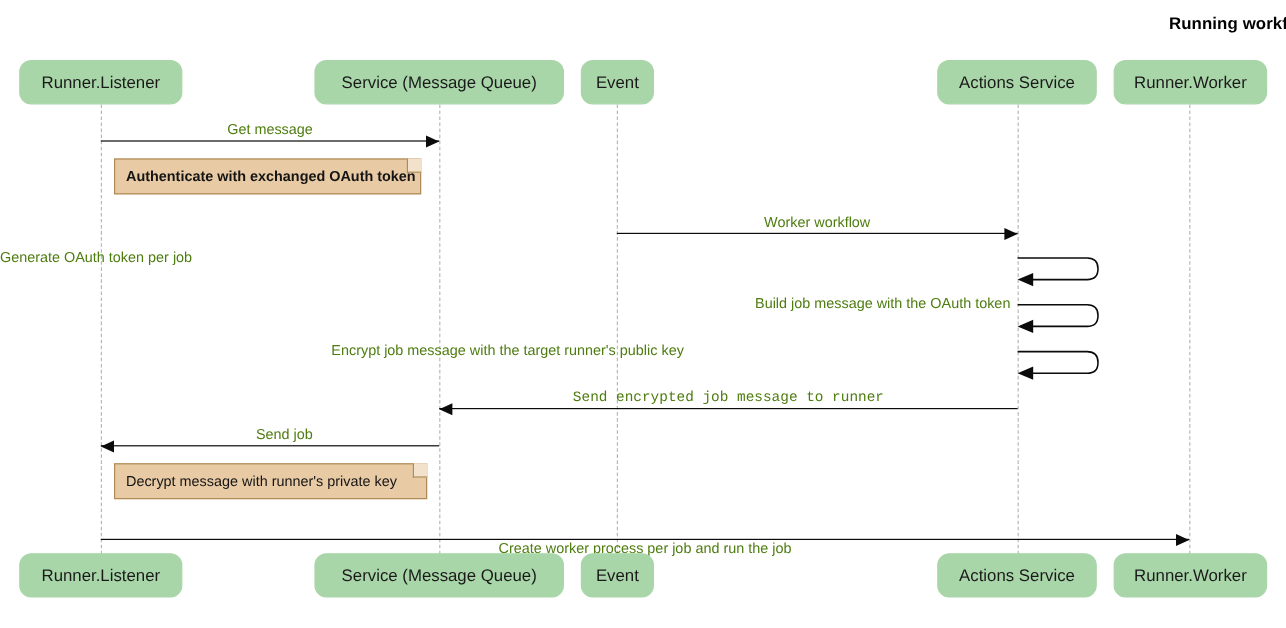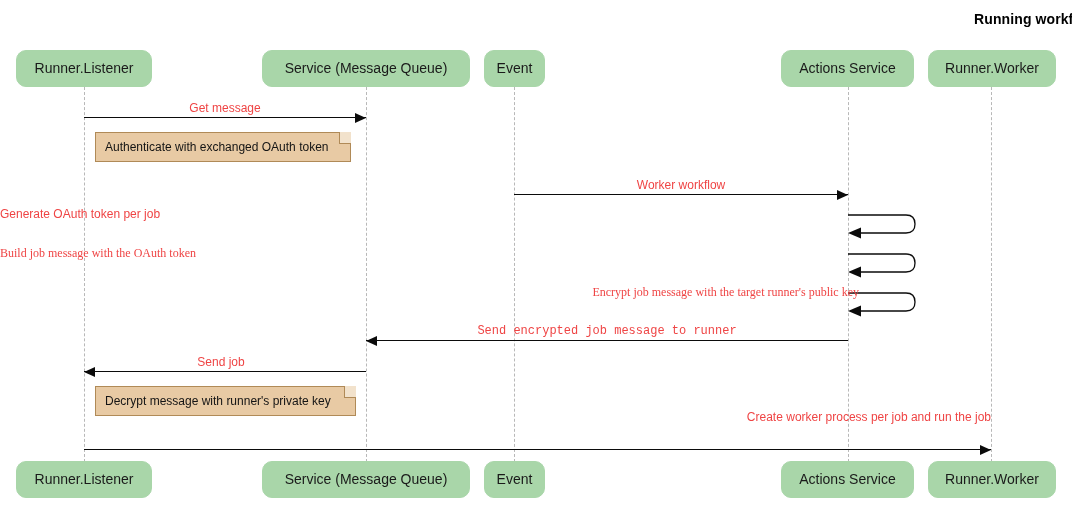--- a/index.html
+++ b/index.html
@@ -66,21 +66,21 @@
     border-left: 11px solid #0b0b0b;
   }
   .arrowhead.left {
     border-top: 5px solid transparent;
     border-bottom: 5px solid transparent;
     border-right: 11px solid #0b0b0b;
   }
   .msg-label {
     position: absolute;
     font-size: 12px;
-    color: #ef4444;
+    color: #4d7c0f;
     white-space: nowrap;
     text-align: center;
   }
   .selfloop {
     position: absolute;
   }
   .selfloop svg {
     display: block;
     overflow: visible;
   }
@@ -126,50 +126,50 @@
       <div class="arrowhead right" style="top: 112.5px; left: 355px;"></div>
       <div class="msg-label" style="left: 84px; width: 282px; top: 101px;">Get message</div>
       <div class="msg-line" style="left: 514px; top: 194px; width: 334px;"></div>
       <div class="arrowhead right" style="top: 189.5px; left: 837px;"></div>
       <div class="msg-label" style="left: 514px; width: 334px; top: 178px;">Worker workflow</div>
       <div class="msg-line" style="left: 366px; top: 340px; width: 482px;"></div>
       <div class="arrowhead left" style="top: 335.5px; left: 366px;"></div>
       <div class="msg-label" style="left: 366px; width: 482px; top: 324px; font-family: Liberation Mono, monospace;">Send encrypted job message to runner</div>
       <div class="msg-line" style="left: 84px; top: 371px; width: 282px;"></div>
       <div class="arrowhead left" style="top: 366.5px; left: 84px;"></div>
-      <div class="msg-label" style="left: 80px; width: 282px; top: 355px;">Send job</div>
+      <div class="msg-label" style="left: 96px; width: 282px; top: 355px;">Send job</div>
       <div class="msg-line" style="left: 84px; top: 449px; width: 907px;"></div>
       <div class="arrowhead right" style="top: 444.5px; left: 980px;"></div>
-      <div class="msg-label" style="left: 84px; width: 907px; top: 410px; text-align: right;">Create worker process per job and run the job</div>
+      <div class="msg-label" style="left: 84px; width: 907px; top: 450px;">Create worker process per job and run the job</div>
     </div>
   <div id="selfloops-layer">
       <div class="selfloop" style="left: 848px; top: 213px;">
         <svg width="71" height="28">
           <path d="M 0 2 L 58 2 Q 67 2 67 11 L 67 11 Q 67 20 58 20 L 12 20" fill="none" stroke="#0b0b0b" stroke-width="1.3"></path>
           <polygon points="0,20 13,14.5 13,25.5" fill="#0b0b0b"></polygon>
         </svg>
       </div>
       <div class="msg-label" style="left: 0px; width: 842px; text-align: left; top: 207px;">Generate OAuth token per job</div>
       <div class="selfloop" style="left: 848px; top: 252px;">
         <svg width="71" height="28">
           <path d="M 0 2 L 58 2 Q 67 2 67 11 L 67 11 Q 67 20 58 20 L 12 20" fill="none" stroke="#0b0b0b" stroke-width="1.3"></path>
           <polygon points="0,20 13,14.5 13,25.5" fill="#0b0b0b"></polygon>
         </svg>
       </div>
-      <div class="msg-label" style="left: 0px; width: 842px; text-align: left; top: 246px; font-family: Liberation Serif, serif;">Build job message with the OAuth token</div>
+      <div class="msg-label" style="left: 0px; width: 842px; text-align: right; top: 246px;">Build job message with the OAuth token</div>
       <div class="selfloop" style="left: 848px; top: 291px;">
         <svg width="71" height="28">
           <path d="M 0 2 L 58 2 Q 67 2 67 11 L 67 11 Q 67 20 58 20 L 12 20" fill="none" stroke="#0b0b0b" stroke-width="1.3"></path>
           <polygon points="0,20 13,14.5 13,25.5" fill="#0b0b0b"></polygon>
         </svg>
       </div>
-      <div class="msg-label" style="left: 17px; width: 842px; text-align: right; top: 285px; font-family: Liberation Serif, serif;">Encrypt job message with the target runner's public key</div>
+      <div class="msg-label" style="left: 2px; width: 842px; top: 285px;">Encrypt job message with the target runner's public key</div>
     </div>
   <div id="notes-layer">
-      <div class="note" style="left: 95px; top: 132px; width: 256px;"><span>Authenticate with exchanged OAuth token</span><span class="fold"></span></div>
+      <div class="note" style="left: 95px; top: 132px; width: 256px; font-weight: bold;"><span>Authenticate with exchanged OAuth token</span><span class="fold"></span></div>
       <div class="note" style="left: 95px; top: 386px; width: 261px;"><span>Decrypt message with runner's private key</span><span class="fold"></span></div>
     </div>
   <div id="participants-top">
       <div class="participant" style="left: 16px; top: 50px; width: 136px;">Runner.Listener</div>
       <div class="participant" style="left: 262px; top: 50px; width: 208px;">Service (Message Queue)</div>
       <div class="participant" style="left: 484px; top: 50px; width: 61px;">Event</div>
       <div class="participant" style="left: 781px; top: 50px; width: 133px;">Actions Service</div>
       <div class="participant" style="left: 928px; top: 50px; width: 128px;">Runner.Worker</div>
     </div>
   <div id="participants-bottom">

